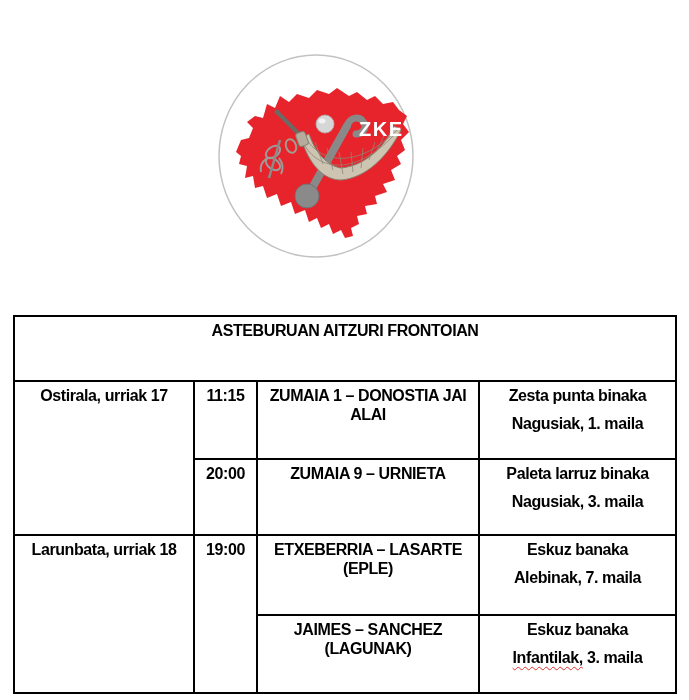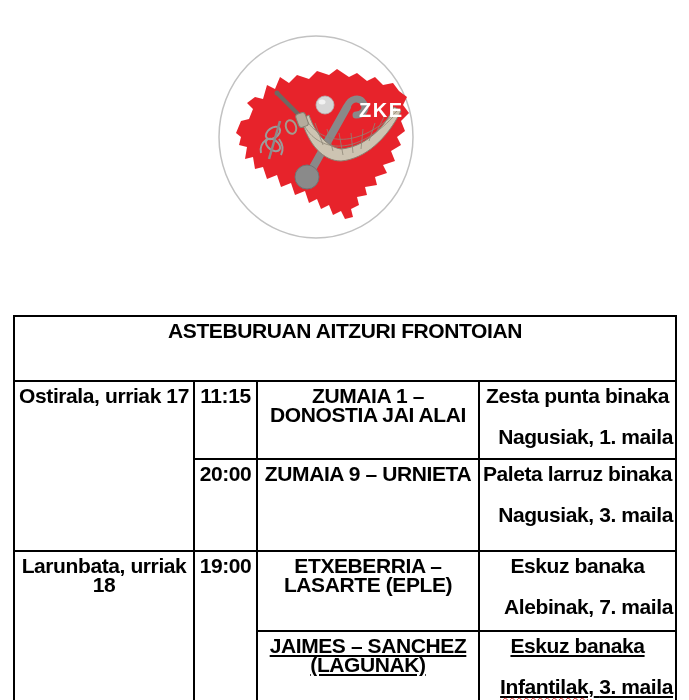--- a/index.html
+++ b/index.html
@@ -8,56 +8,56 @@
     background:#ffffff;
     position:relative;
     font-family:"Liberation Sans", sans-serif;
     color:#000;
     overflow:hidden;
   }
 
   
   .logo-wrap {
     position:absolute;
-    left:217px; top:33px;
+    left:217px; top:52px;
     width:198px; height:208px;
   }
 
   
   table.schedule {
     position:absolute;
     left:13px; top:315px;
     width:662px;
     border-collapse:collapse;
     table-layout:fixed;
   }
   table.schedule td {
     border:2px solid #000;
     vertical-align:top;
     text-align:center;
     font-weight:bold;
-    font-size:21px;
+    font-size:16px;
     letter-spacing:-0.4px;
     padding:4px 2px 0 2px;
     line-height:19px;
     overflow:hidden;
   }
   td.title-cell {
     font-size:23px;
     letter-spacing:-0.2px;
     padding-top:8px;
     line-height:26px;
   }
   tr.hdr   { height:65px; }
   tr.r1    { height:78px; }
-  tr.r2    { height:92px; }
+  tr.r2    { height:76px; }
   tr.r3    { height:80px; }
-  tr.r4    { height:78px;text-decoration:underline; }
+  tr.r4    { height:78px; }
   td p { margin:0; }
-  td p.line2 { margin-top:22px;text-align:right; }
+  td p.line2 { margin-top:9px; }
   .wavy {
     text-decoration:underline;
     text-decoration-style:wavy;
     text-decoration-color:#e03030;
     text-decoration-thickness:1px;
     text-underline-offset:3px;
   }
 </style>
 </head>
 <body>

